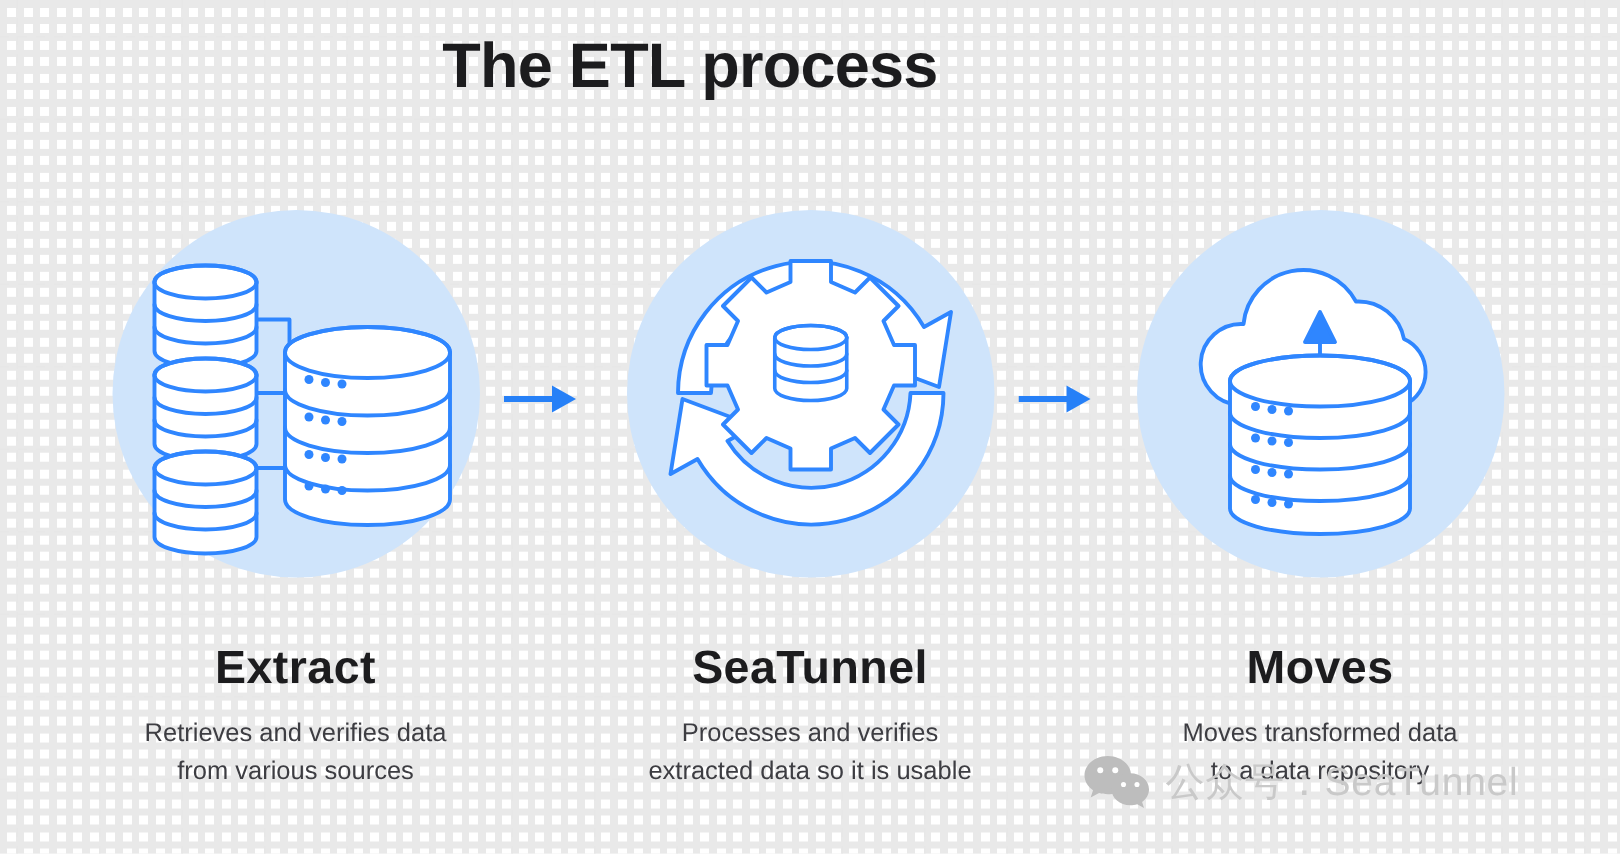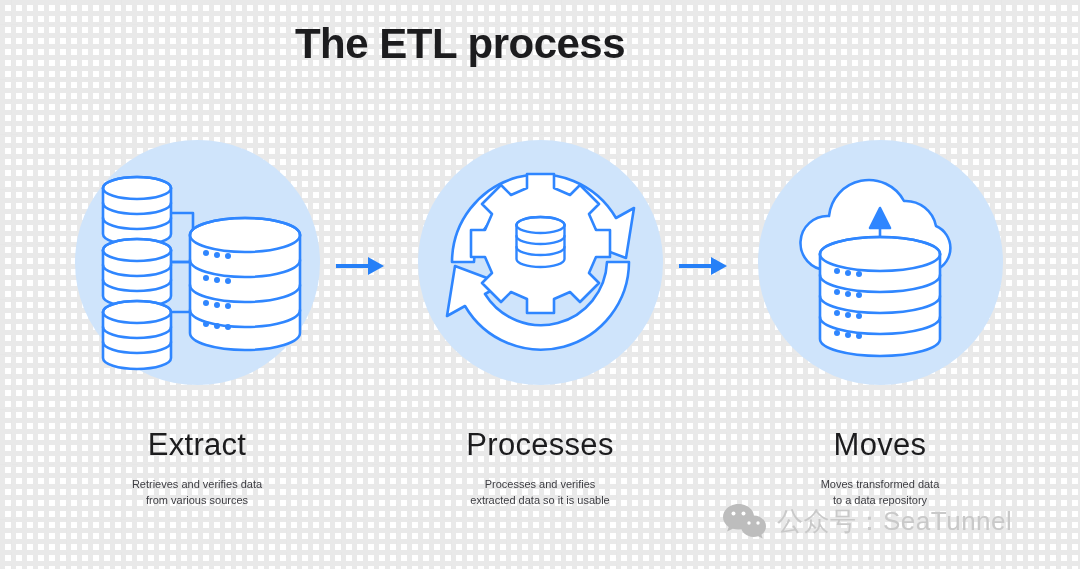--- a/index.html
+++ b/index.html
@@ -85,28 +85,28 @@
   }
   .circle-wrap svg {
     position: absolute;
     inset: 0;
   }
 
   .step-title {
     margin-top: 42px;
     text-align: center;
     font-size: 31px;
-    font-weight: 400;
+    font-weight: 700;
     color: #1c1c1e;
     letter-spacing: 0.3px;
   }
   .step-desc {
     margin-top: 14px;
     text-align: center;
-    font-size: 11px;
+    font-size: 17px;
     line-height: 1.45;
     color: #3d3d42;
     white-space: pre-line;
   }
 
   .arrow {
     position: absolute;
     z-index: 6;
   }
   .arrow-1 { left: 336px; top: 252px; }
@@ -261,21 +261,21 @@
         </g>
         <g fill="#ffffff" stroke="#2f86ff" stroke-width="2.4" stroke-linejoin="round" stroke-linecap="round">
           <ellipse cx="122.5" cy="85" rx="24" ry="8"></ellipse>
           <path d="M98.5 85 L98.5 119 A24 8 0 0 0 146.5 119 L146.5 85"></path>
           <path d="M98.5 96 A24 8 0 0 0 146.5 96" fill="none"></path>
           <path d="M98.5 107 A24 8 0 0 0 146.5 107" fill="none"></path>
           <ellipse cx="122.5" cy="85" rx="24" ry="8" fill="none"></ellipse>
         </g>
       </svg>
     </div>
-    <div class="step-title">Processes</div>
+    <div class="step-title">SeaTunnel</div>
     <div class="step-desc">Processes and verifies
 extracted data so it is usable</div>
   </div>
 
   <div class="stage-col col-load">
     <div class="circle-wrap">
       <div class="circle-bg"></div>
       <svg width="245" height="245" viewBox="0 0 245 245">
 
         <path d="M68 130

